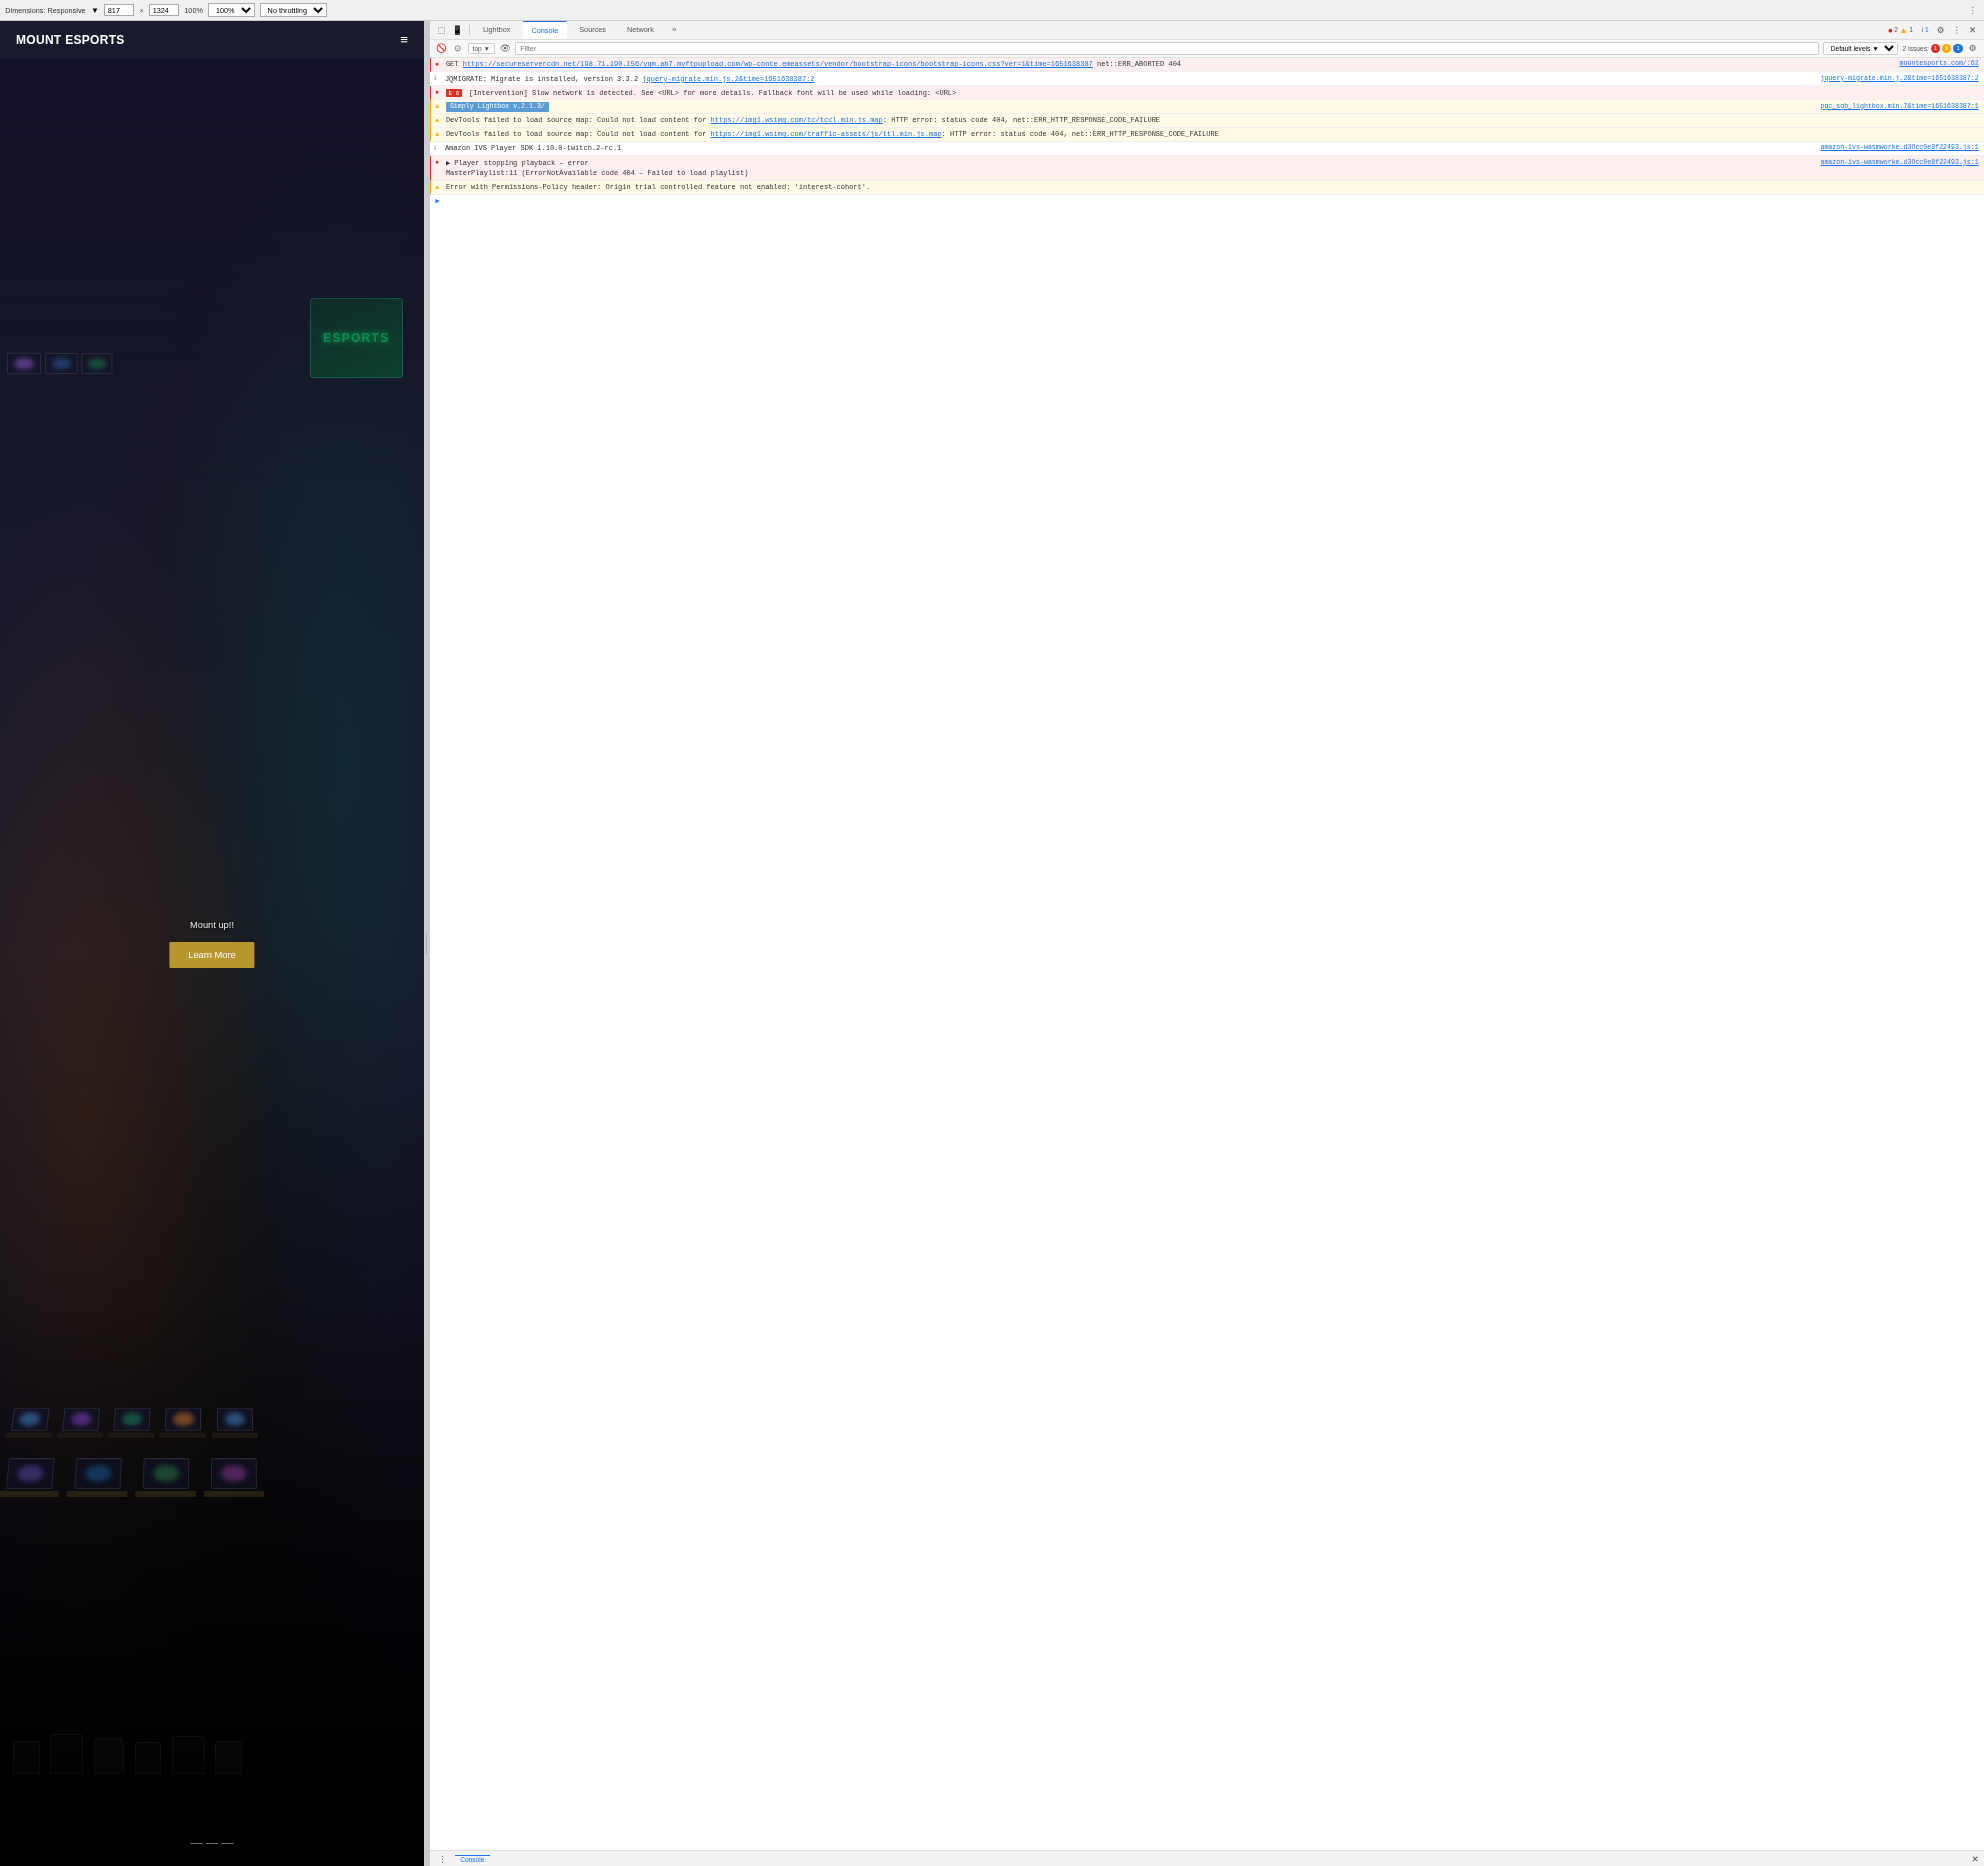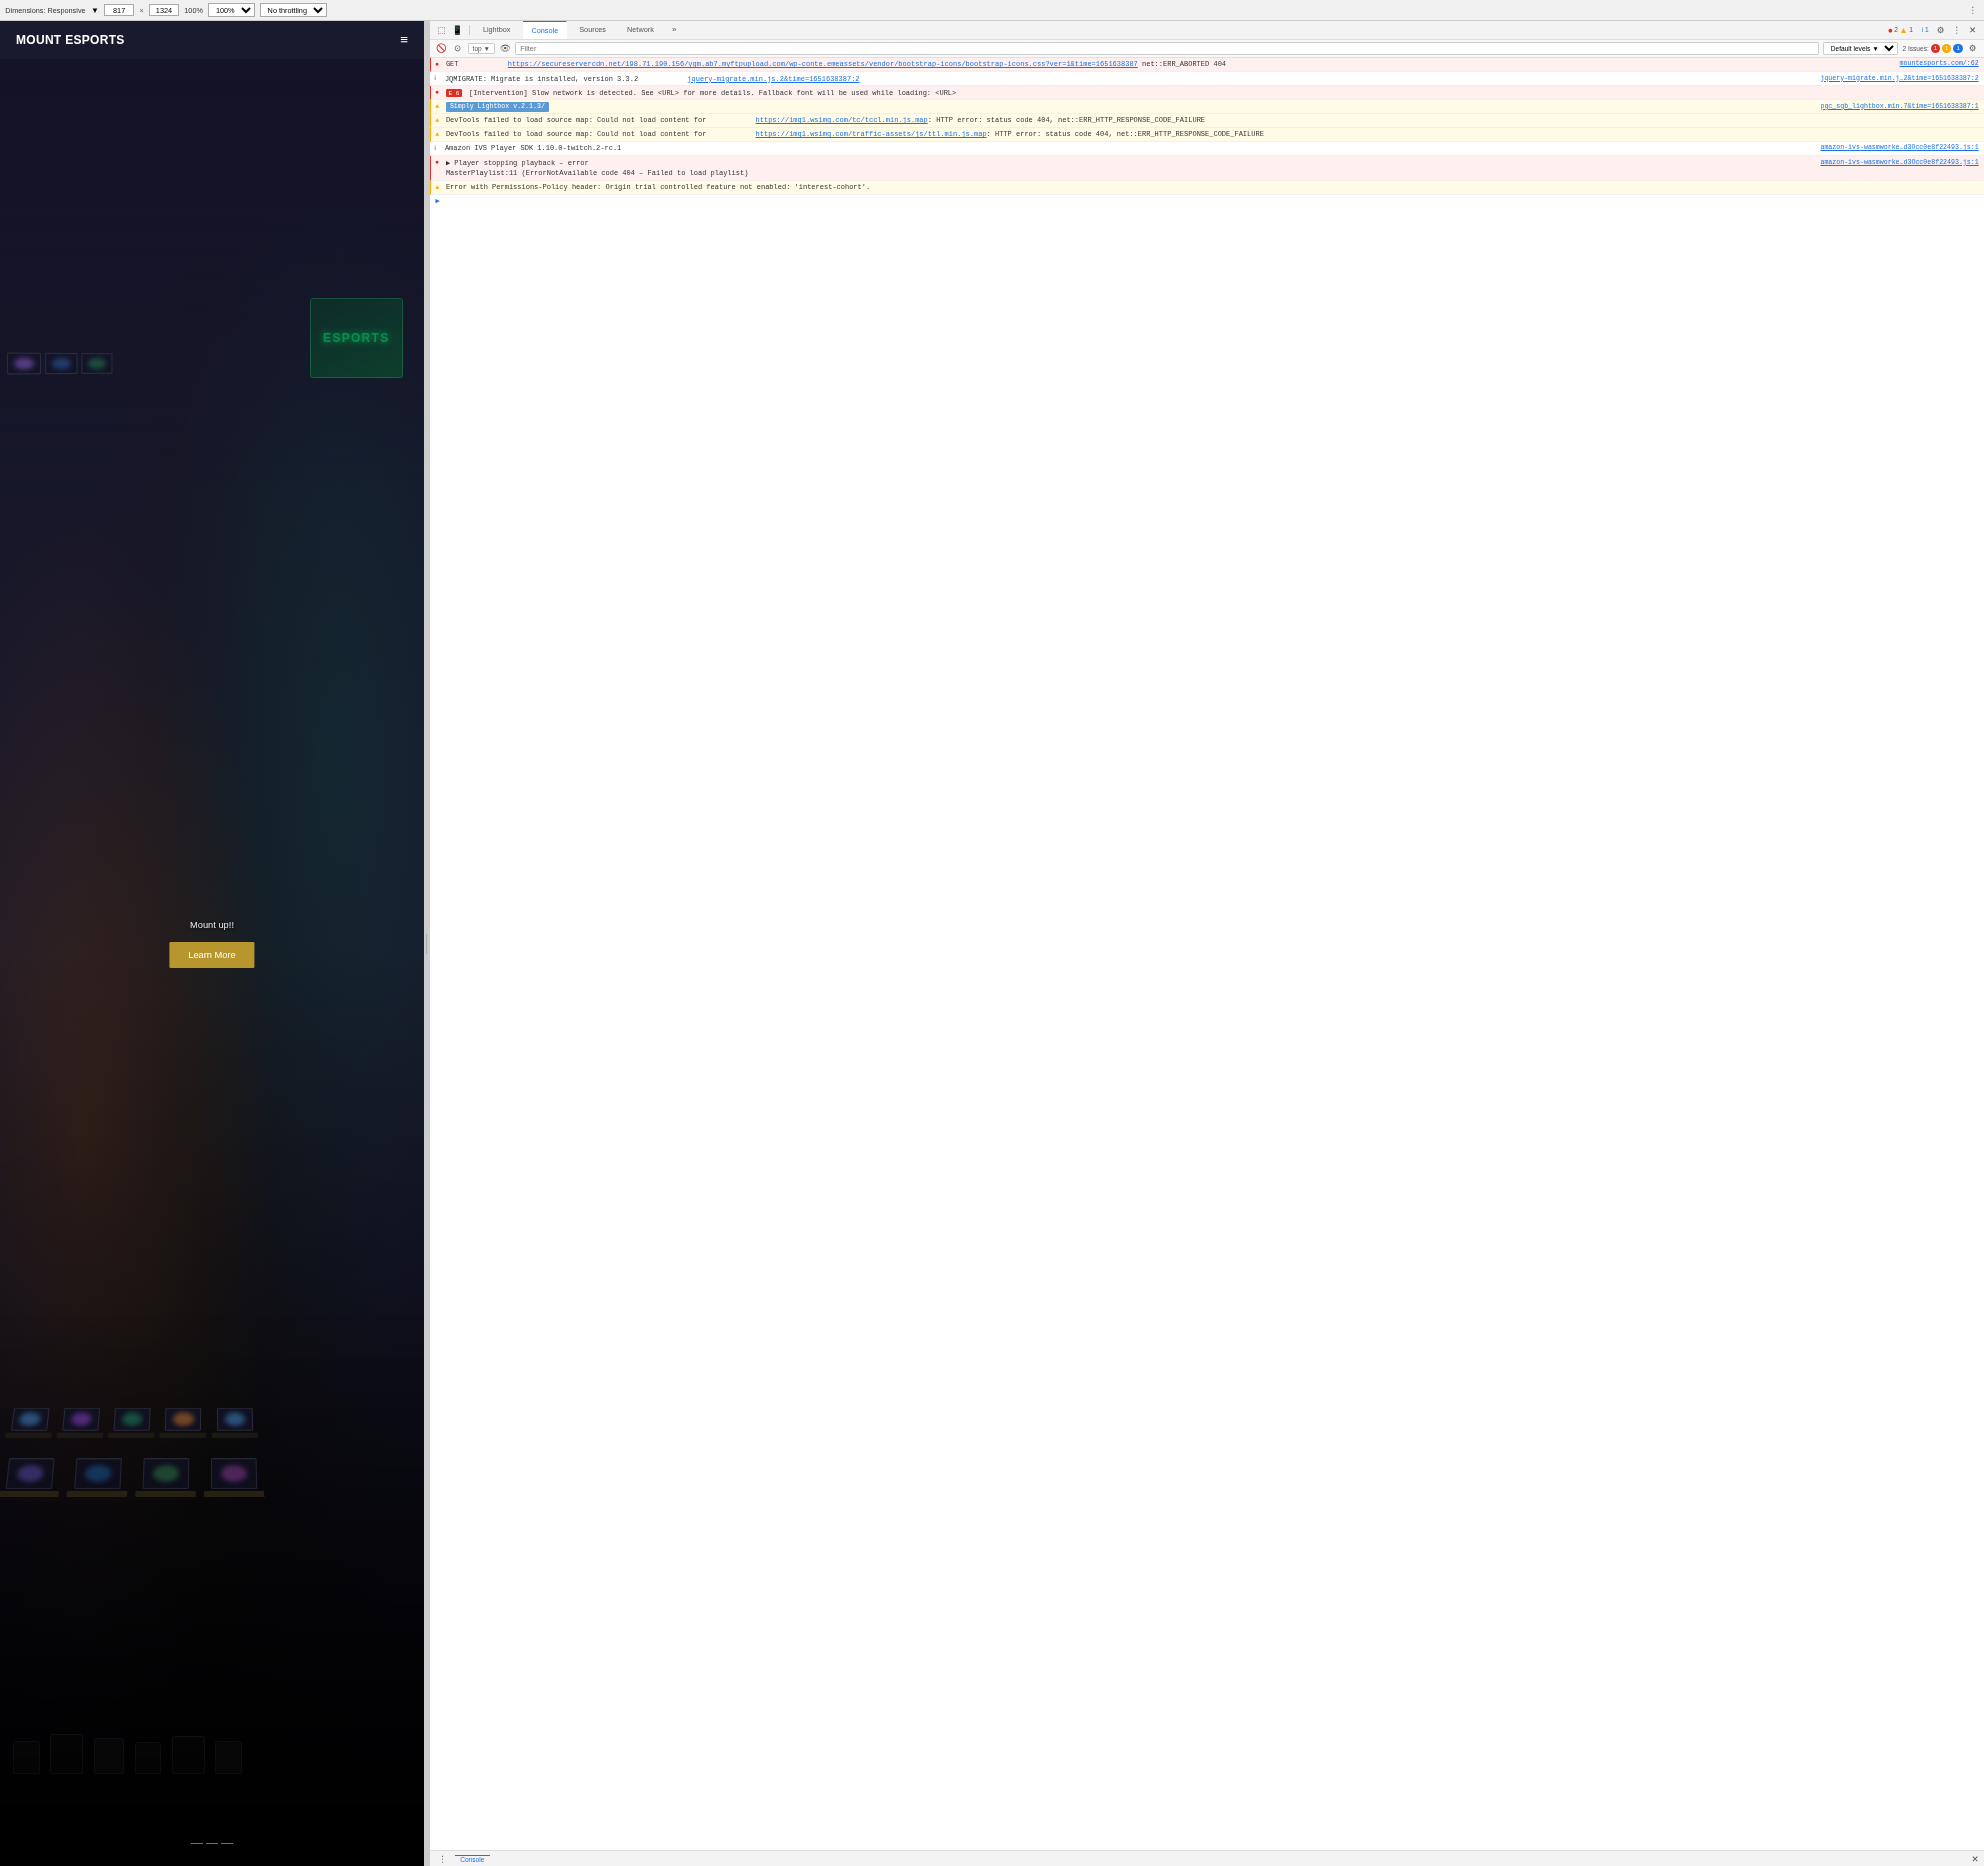--- a/index.html
+++ b/index.html
@@ -10,21 +10,21 @@
       background: #f0f0f0;
       border-bottom: 0.7px solid #ccc;
       display: flex;
       align-items: center;
       padding: 2.7px 5.3px;
       gap: 5.3px;
       height: 21px;
       flex-shrink: 0;
     }
     .dim-label { color: #333; font-size: 7.3px; }
-    .dim-box { width: 30px; border: 0.7px solid #aaa; padding: 0.7px 2.7px; font-size: 7.3px; text-align: center; }
+    .dim-box { width: 30px; border: 0.7px solid #aaa; padding: 0.7px 2.7px; font-size: 7.3px; text-align: left; }
     .dim-x { font-size: 7.3px; color: #666; }
     .zoom-select { font-size: 7.3px; border: 0.7px solid #aaa; padding: 0.7px 2.7px; background: white; }
     .throttle-select { font-size: 7.3px; border: 0.7px solid #aaa; padding: 0.7px 2.7px; background: white; }
     .spacer { flex: 1; }
 
     
     .main-layout {
       display: flex;
       flex: 1;
       overflow: hidden;
@@ -309,21 +309,21 @@
     }
     .entry-error { background: #fff0f0; border-left: 1.3px solid #d93025; }
     .entry-warn { background: #fffbe6; border-left: 1.3px solid #f9ab00; }
     .entry-info { background: white; }
     .entry-icon.error { color: #d93025; }
     .entry-icon.warn { color: #f9ab00; }
     .entry-icon.info { color: #555; }
 
     .entry-body { flex: 1; min-width: 0; }
     .entry-text { color: #333; word-break: break-all; }
-    .entry-link { color: #1a73e8; text-decoration: underline; cursor: pointer; word-break: break-all; margin-left: 45px; }
+    .entry-link { color: #1a73e8; text-decoration: underline; cursor: pointer; word-break: break-all; }
     .entry-source { color: #1a73e8; text-decoration: underline; cursor: pointer; margin-left: auto; white-space: nowrap; font-size: 6.6px; flex-shrink: 0; }
     .entry-row { display: flex; gap: 2.7px; align-items: flex-start; }
     .simply-badge {
       display: inline-block;
       background: #5b9bd5;
       color: white;
       padding: 0 4px;
       border-radius: 1.3px;
       font-size: 6.6px;
       white-space: nowrap;

